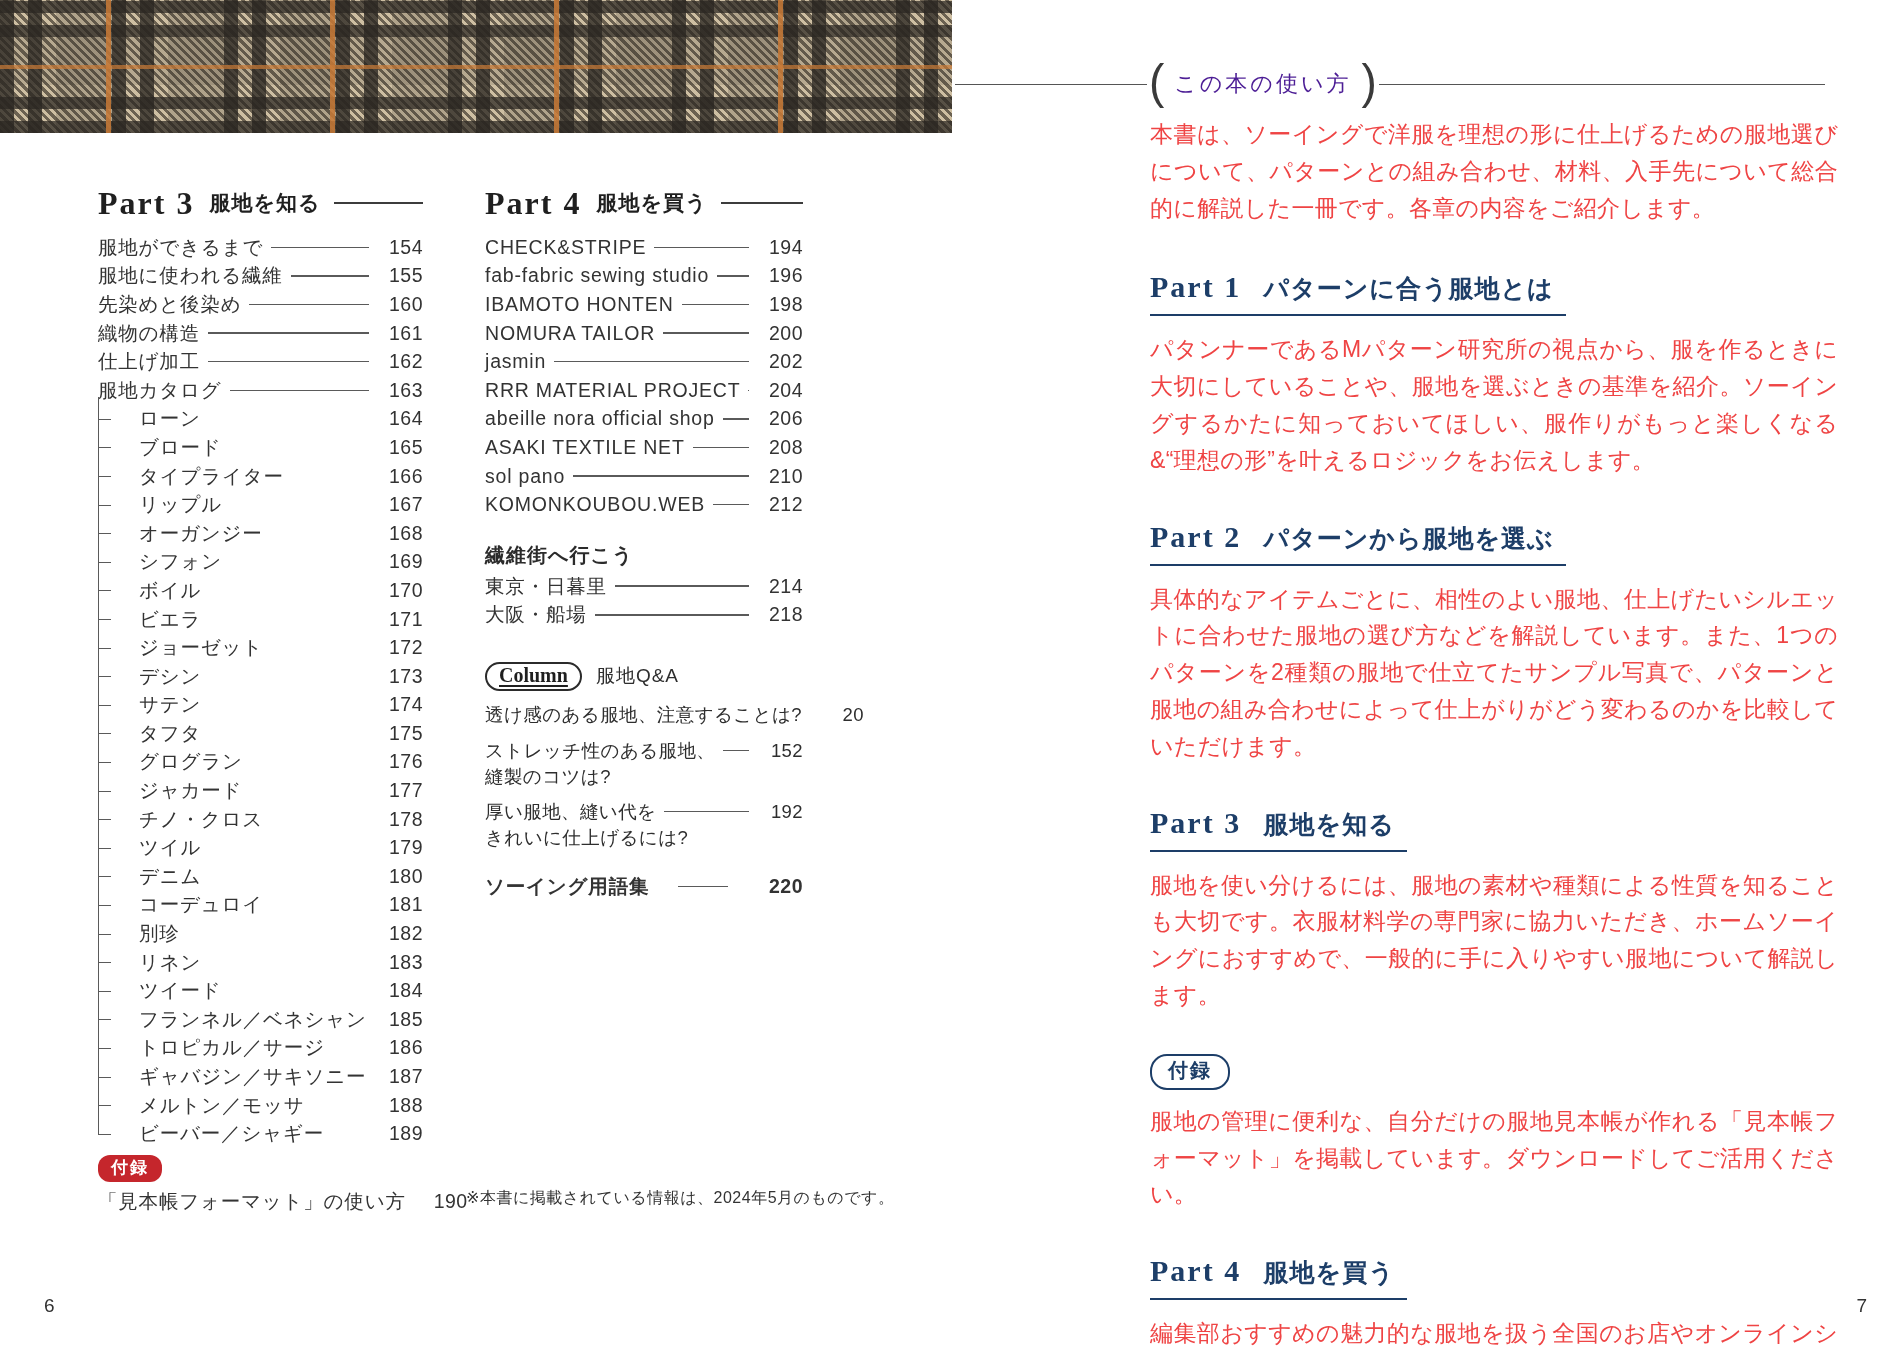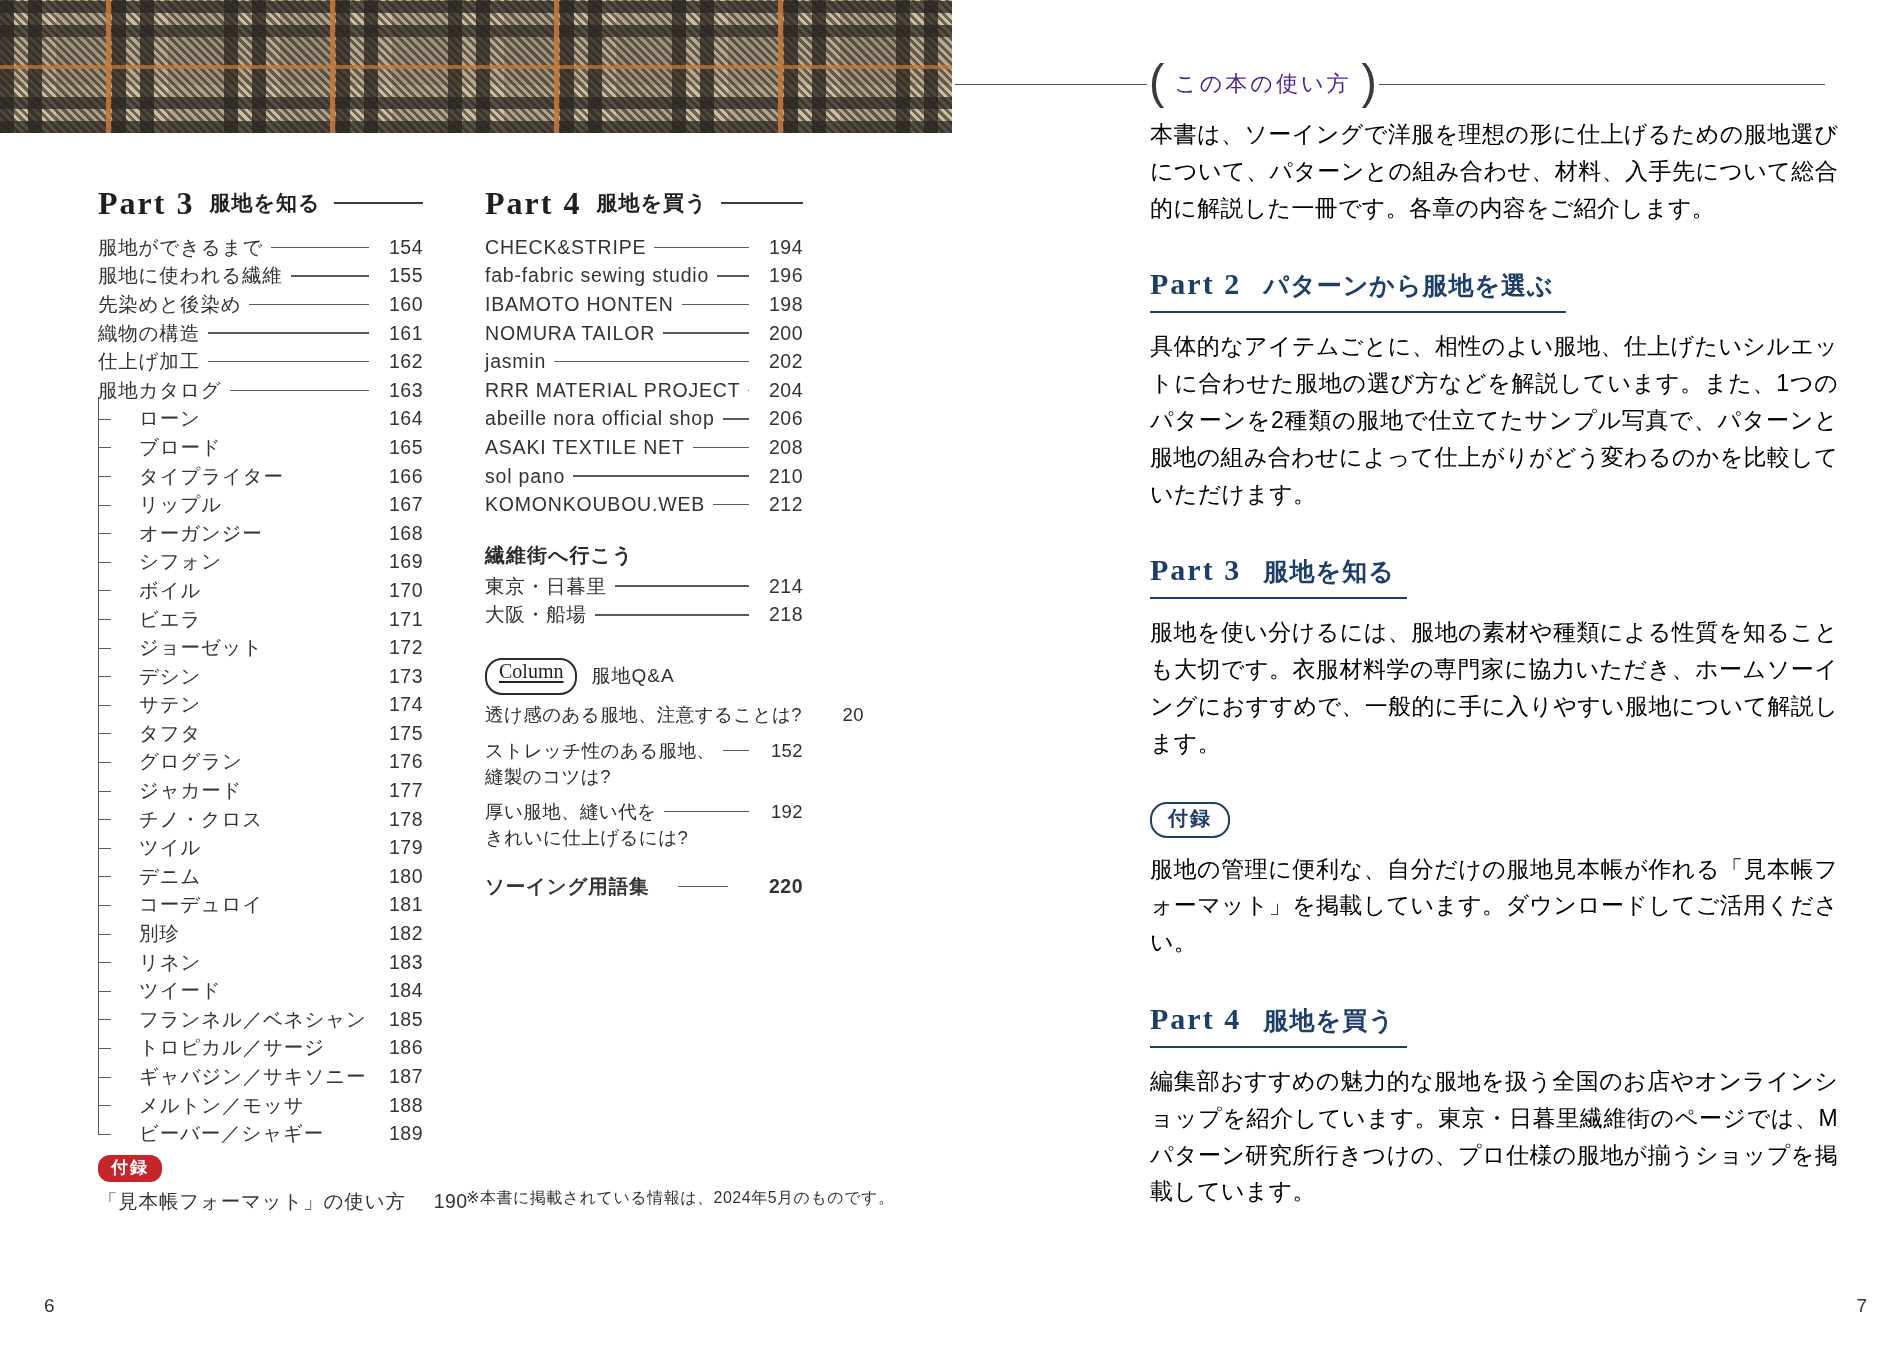--- a/index.html
+++ b/index.html
@@ -62,21 +62,21 @@
     border-radius:12px; padding:1px 13px 3px; letter-spacing:2px;
   }
   .appendix-row { margin-top:5px; }
 
   
   .subhead { margin-top:23px; font-size:20px; font-weight:700; letter-spacing:1px; height:30px; color:#2b2b2b; }
   .column-row { margin-top:30px; display:flex; align-items:center; height:34px; }
   .badge-oval {
     display:inline-block; border:2px solid #2b2b2b; border-radius:17px;
     font-family:"Liberation Serif","DejaVu Serif",serif;
-    font-size:20px; font-weight:400; padding:0 12px 10px;
+    font-size:20px; font-weight:700; padding:0 12px 2px;
     text-decoration:underline; text-underline-offset:3px; color:#1f1f1f;
   }
   .column-title { font-size:19px; margin-left:14px; letter-spacing:1px; }
   .qa-list { margin-top:8px; }
   .qa-item { margin-bottom:9px; }
   .qa-item .q1 { display:flex; align-items:center; height:27px; font-size:18.5px; letter-spacing:.4px; }
   .qa-item .q1 .lbl { white-space:nowrap; }
   .qa-item .q1 .leader { flex:1; height:1.5px; background:#5a5a5a; margin:0 8px; }
   .qa-item .q1 .num { width:46px; text-align:right; flex:none; }
   .qa-item .q2 { font-size:18.5px; line-height:25px; letter-spacing:.4px; }
@@ -92,21 +92,21 @@
   .howto-header .hl.right { flex:1; }
   .howto-header .paren {
     font-size:46px; font-weight:400; color:#3a3a3a;
     transform:scaleY(1.05); line-height:1; padding:0 2px 6px;
   }
   .howto-header .htxt { font-size:22px; letter-spacing:3px; margin:0 8px; color:#4c1d95; font-weight:500; }
 
   .rcol { position:absolute; left:1150px; top:116px; width:688px; }
   .rcol p.body, .rcol p.intro {
     font-size:23px; line-height:36.8px; text-align:justify;
-    color:#000000; letter-spacing:.3px;
+    color:#ef4444; letter-spacing:.3px;
   }
   .rsec { margin-top:41px; }
   .rsec.first { margin-top:44px; }
   .part-head-r {
     display:inline-block; color:#1d3e68;
     border-bottom:2.5px solid #1d3e68; padding:0 12px 9px 0;
   }
   .part-head-r .phl {
     font-family:"Liberation Serif","DejaVu Serif",serif;
     font-size:30px; font-weight:700; letter-spacing:2px;
@@ -433,20 +433,27 @@
     <span class="hl left"></span>
     <span class="paren">(</span>
     <span class="htxt">この本の使い方</span>
     <span class="paren">)</span>
     <span class="hl right"></span>
   </div>
 
   <div class="rcol">
     <p class="intro">本書は、ソーイングで洋服を理想の形に仕上げるための服地選びについて、パターンとの組み合わせ、材料、入手先について総合的に解説した一冊です。各章の内容をご紹介します。</p>
 
+    <div class="rsec first">
+      <div class="part-head-r">
+        <span class="phl">Part 1</span>
+        <span class="pht">パターンに合う服地とは</span>
+      </div>
+      <p class="body">パタンナーであるMパターン研究所の視点から、服を作るときに大切にしていることや、服地を選ぶときの基準を紹介。ソーイングするかたに知っておいてほしい、服作りがもっと楽しくなる&amp;“理想の形”を叶えるロジックをお伝えします。</p>
+    </div>
 
     <div class="rsec">
       <div class="part-head-r">
         <span class="phl">Part 2</span>
         <span class="pht">パターンから服地を選ぶ</span>
       </div>
       <p class="body">具体的なアイテムごとに、相性のよい服地、仕上げたいシルエットに合わせた服地の選び方などを解説しています。また、1つのパターンを2種類の服地で仕立てたサンプル写真で、パターンと服地の組み合わせによって仕上がりがどう変わるのかを比較していただけます。</p>
     </div>
 
     <div class="rsec">

